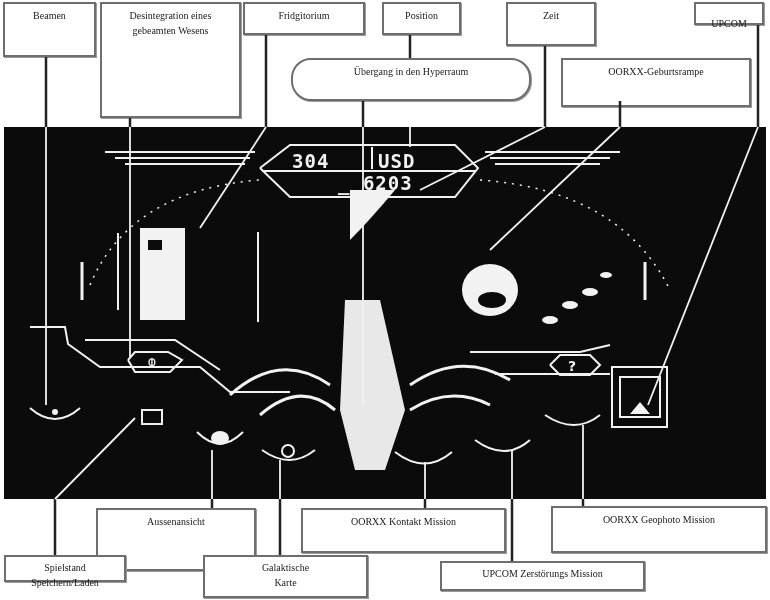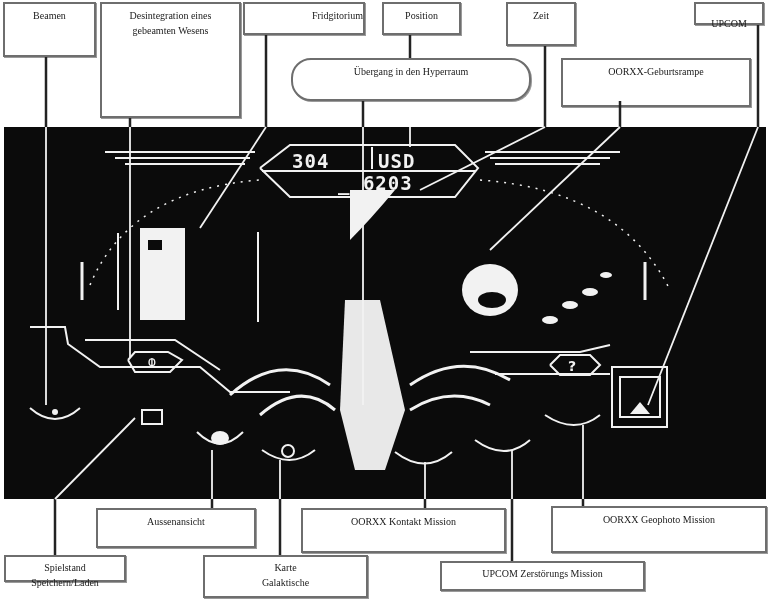--- a/index.html
+++ b/index.html
@@ -16,27 +16,27 @@
 </head>
 <body>
 
 <div class="label" style="left:3px;top:2px;width:93px;height:55px;">
   <span>Beamen</span>
 </div>
 <div class="label" style="left:100px;top:2px;width:141px;height:116px;">
   <div>Desintegration eines</div>
   <div>gebeamten Wesens</div>
 </div>
-<div class="label" style="left:243px;top:2px;width:122px;height:33px;text-align:right;">
+<div class="label" style="left:243px;top:2px;width:122px;height:33px;">
   <span>Fridgitorium</span>
 </div>
 <div class="label" style="left:382px;top:2px;width:79px;height:33px;">
   <span>Position</span>
 </div>
-<div class="label" style="left:506px;top:2px;width:70px;height:44px;">
+<div class="label" style="left:506px;top:2px;width:90px;height:44px;">
   <span>Zeit</span>
 </div>
 <div class="label" style="left:694px;top:2px;width:70px;height:23px;padding-top:12px;">
   <span>UPCOM</span>
 </div>
 <div class="label" style="left:291px;top:58px;width:240px;height:43px;border-radius:20px;">
   <span>Übergang in den Hyperraum</span>
 </div>
 <div class="label" style="left:561px;top:58px;width:190px;height:49px;">
   <span>OORXX-Geburtsrampe</span>
@@ -145,32 +145,32 @@
       <line x1="55" y1="499" x2="135" y2="418"></line>
       <line x1="212" y1="499" x2="212" y2="450"></line>
       <line x1="280" y1="499" x2="280" y2="460"></line>
       <line x1="425" y1="499" x2="425" y2="462"></line>
       <line x1="512" y1="499" x2="512" y2="450"></line>
       <line x1="583" y1="499" x2="583" y2="425"></line>
     </g>
   </g>
 </svg>
 
-<div class="label" style="left:96px;top:508px;width:160px;height:40px;">
+<div class="label" style="left:96px;top:508px;width:160px;height:63px;">
   <span>Aussenansicht</span>
 </div>
 <div class="label" style="left:301px;top:508px;width:205px;height:45px;">
   <span>OORXX Kontakt Mission</span>
 </div>
 <div class="label" style="left:551px;top:506px;width:216px;height:47px;">
   <span>OORXX Geophoto Mission</span>
 </div>
 <div class="label" style="left:4px;top:555px;width:122px;height:27px;padding-top:3px;">
   <div>Spielstand</div>
   <div>Speichern/Laden</div>
 </div>
 <div class="label" style="left:203px;top:555px;width:165px;height:43px;padding-top:3px;">
+  <div>Galaktische</div>
   <div>Karte</div>
-  <div>Galaktische</div>
 </div>
 <div class="label" style="left:440px;top:561px;width:205px;height:30px;padding-top:3px;">
   <span>UPCOM Zerstörungs Mission</span>
 </div>
 
 </body></html>

